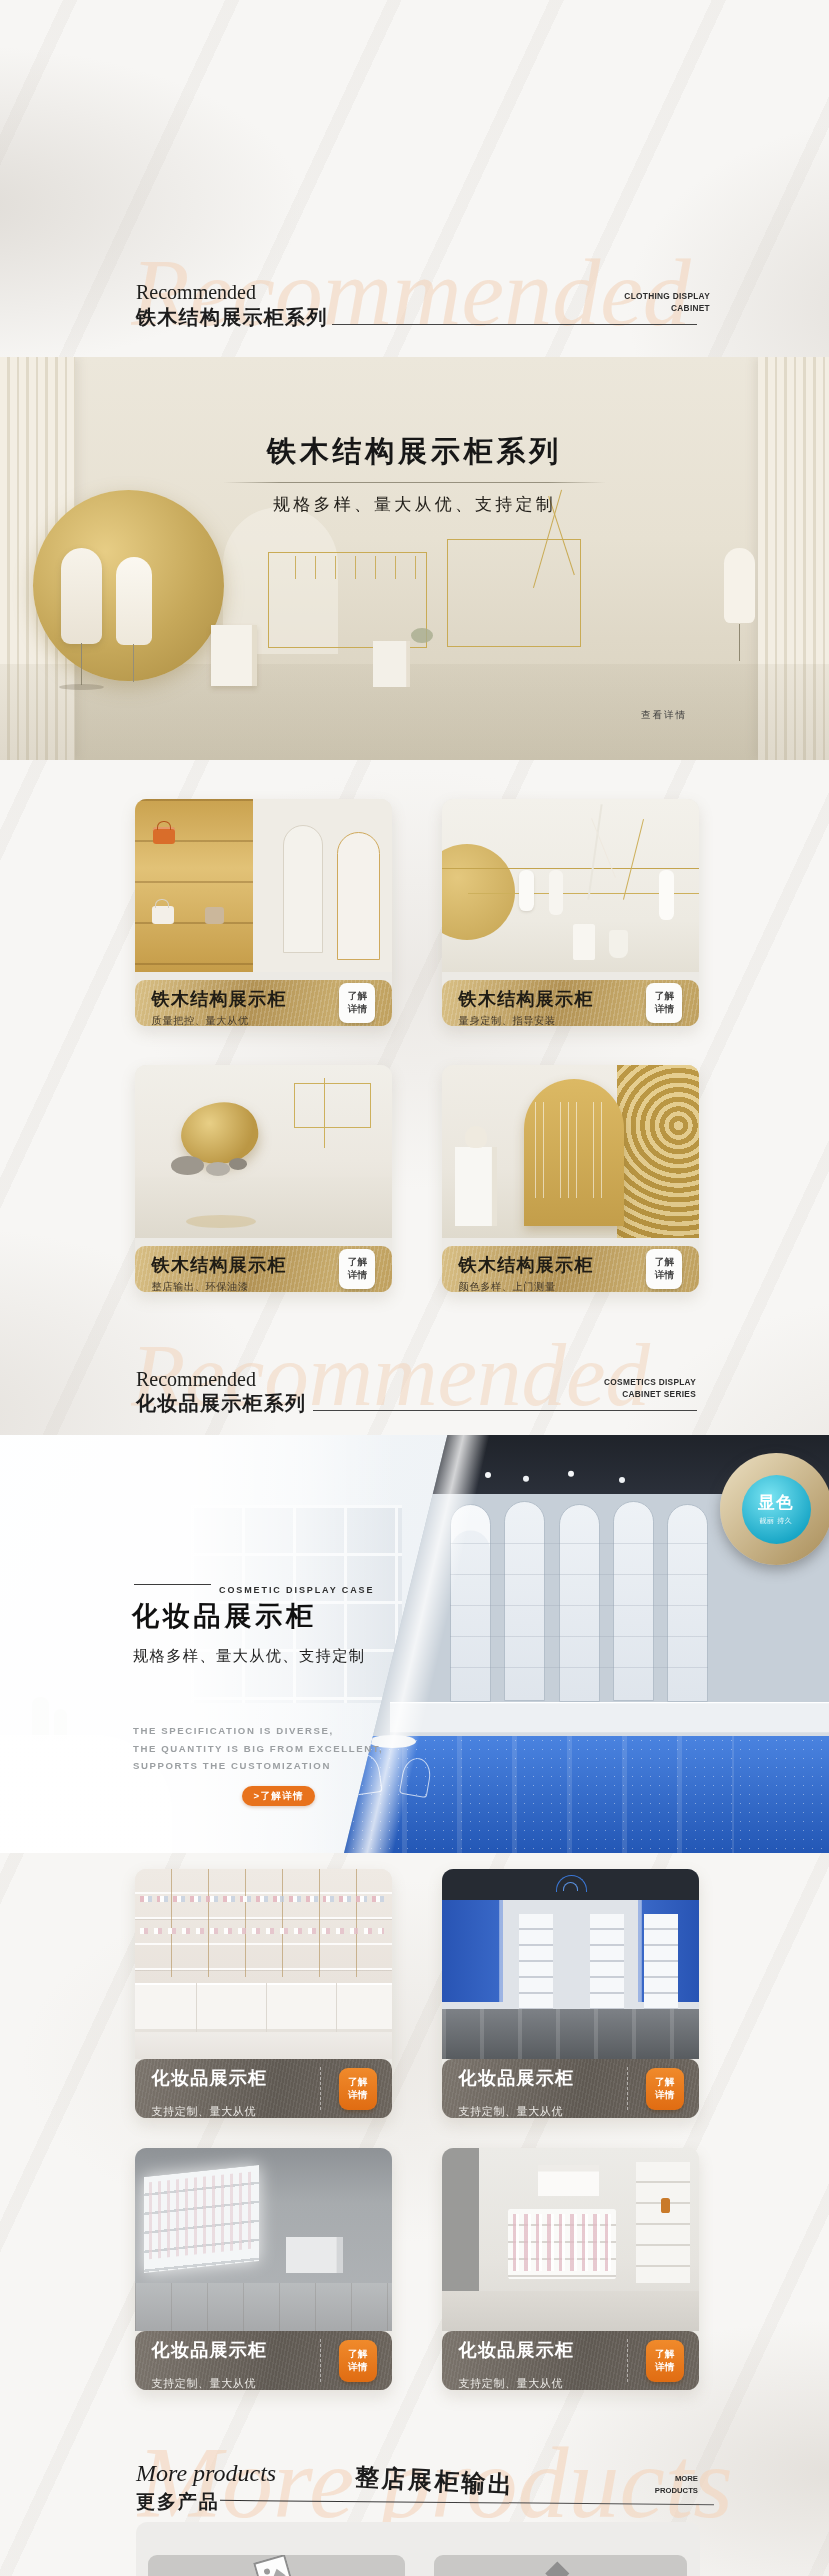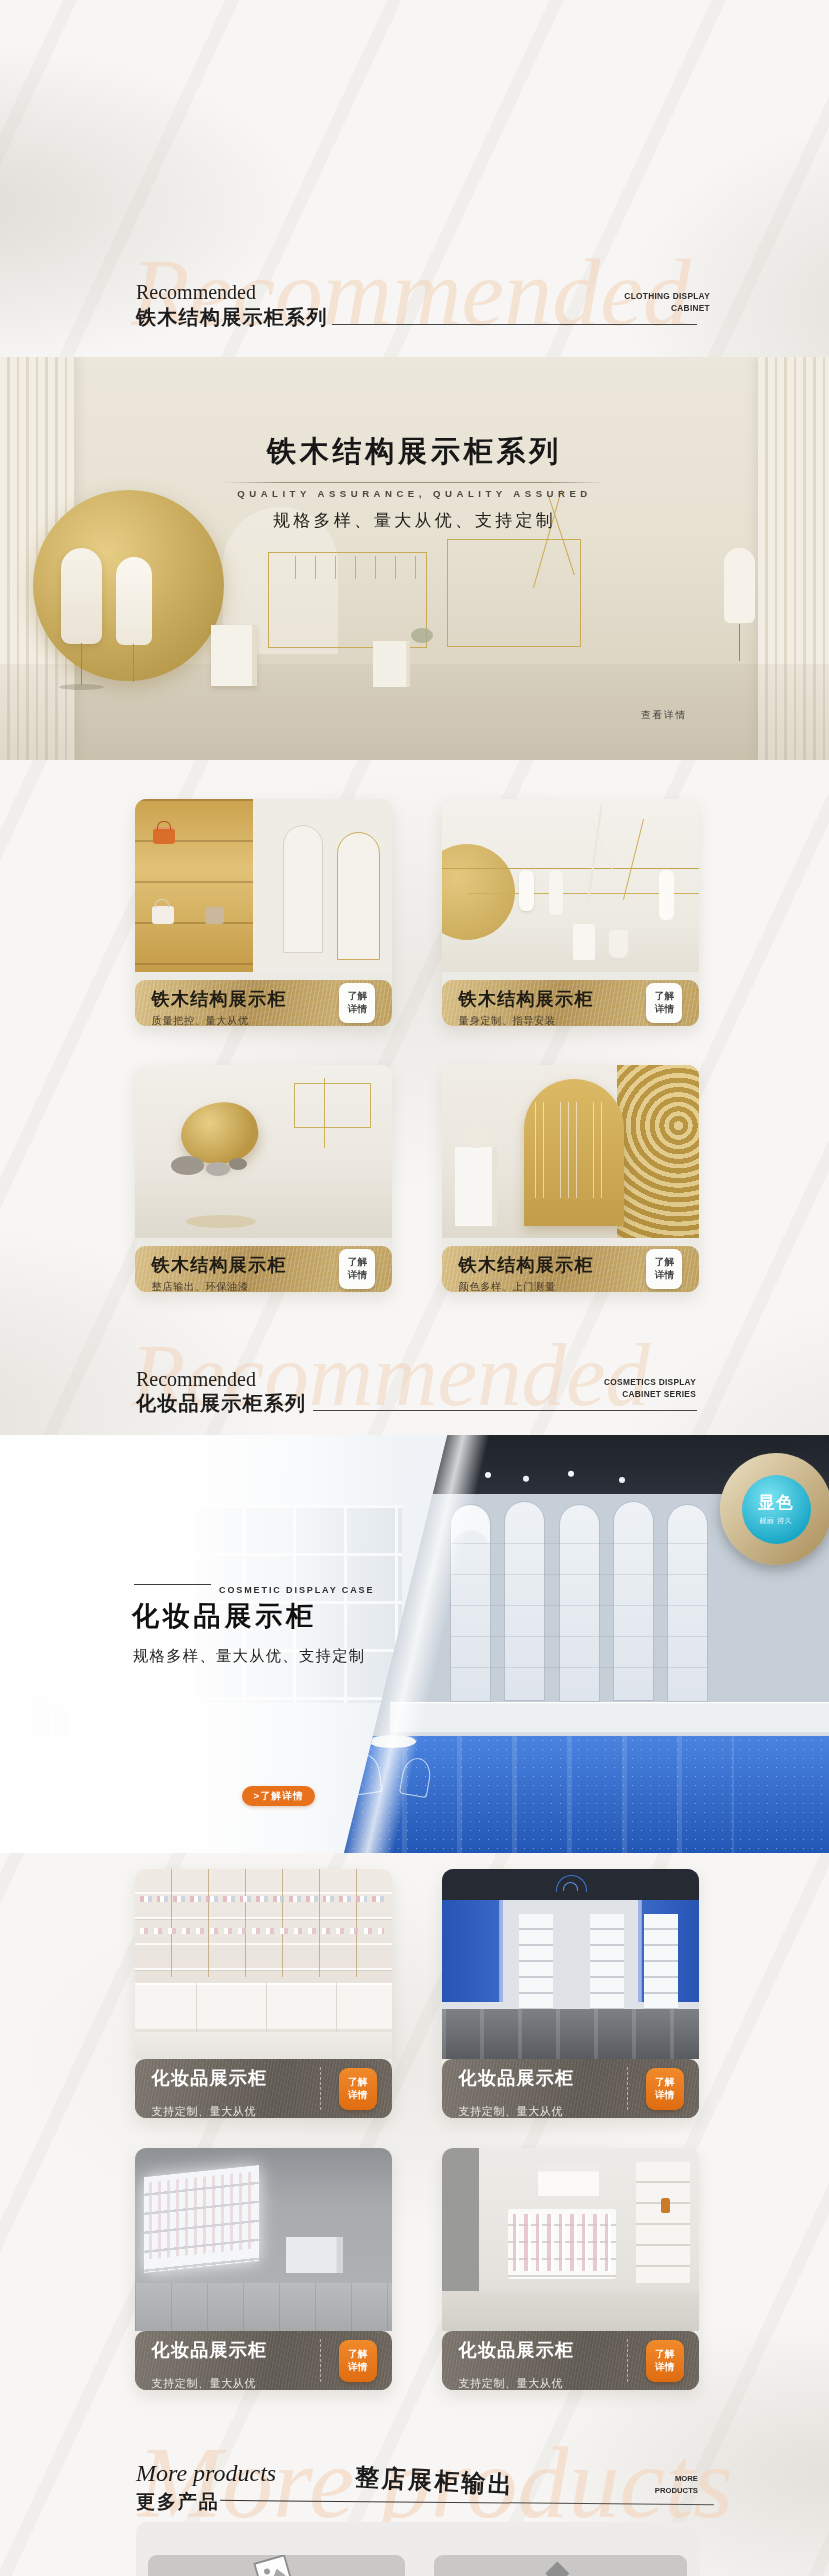--- a/index.html
+++ b/index.html
@@ -160,21 +160,20 @@
       <i style="left:561px;top:137px;width:1.3px;height:83px;background:#c9ab55;transform:rotate(-18deg);"></i>
       <i style="left:211px;top:268px;width:46px;height:61px;background:#f5f2ea;box-shadow:inset -5.1px 0 0 #e4ddcc, 0 2.6px 5.1px rgba(120,100,60,.2);"></i>
       <i style="left:373px;top:284px;width:37px;height:46px;background:#f3f0e8;box-shadow:inset -3.8px 0 0 #e6dfd0;"></i>
       <i style="left:411px;top:271px;width:22px;height:15.3px;border-radius:50%;background:#a8ac8e;opacity:.8;"></i>
       <i style="left:724px;top:191px;width:31px;height:75px;background:#f6f2e9;border-radius:15.3px 15.3px 6.4px 6.4px;"></i>
       <i style="left:739px;top:267px;width:1.3px;height:37px;background:#8f8872;"></i>
     </div>
     <div class="b1-text">
       <div class="b1-title">铁木结构展示柜系列</div>
       <div class="b1-divider"></div>
-      <div class="b1-en">QUALITY ASSURANCE, QUALITY ASSURED</div>
       <div class="b1-cn">规格多样、量大从优、支持定制</div>
     </div>
     <div class="b1-detail">查看详情</div>
   </div>
 
   <div class="grid" id="grid1">
 
     <div class="p-card" style="left:0;top:0;height:227px;">
       <div class="photo photo1" style="background:#efece5;" aria-hidden="true">
         <i style="left:0;top:0;width:46%;height:100%;background:repeating-linear-gradient(180deg, rgba(120,85,30,.35) 0 1.9px, transparent 1.9px 41px), linear-gradient(180deg,#caa24f,#e2c277 40%,#c59c48);"></i>
@@ -298,20 +297,25 @@
     <div class="b2-badge">
       <div class="b2-badge-inner">
         <div class="b2-badge-title">显色</div>
         <div class="b2-badge-sub">靓丽 持久</div>
       </div>
     </div>
     <div class="b2-eyebrow-line"></div>
     <div class="b2-eyebrow">COSMETIC DISPLAY CASE</div>
     <div class="b2-title">化妆品展示柜</div>
     <div class="b2-cn">规格多样、量大从优、支持定制</div>
+    <div class="b2-en">
+      <span>THE SPECIFICATION IS DIVERSE,</span><br>
+      <span>THE QUANTITY IS BIG FROM EXCELLENT,</span><br>
+      <span>SUPPORTS THE CUSTOMIZATION</span>
+    </div>
     <div class="b2-btn">
       <span>&gt;了解详情</span>
     </div>
   </div>
 
   <div class="grid" id="grid2">
 
     <div class="p-card" style="left:0;top:0;height:249px;">
       <div class="photo photo2" style="background:linear-gradient(180deg,#efeae4 0%,#e9e3dc 60%,#f0ece8 100%);" aria-hidden="true">
         <i style="left:0;top:0;width:100%;height:108px;background:repeating-linear-gradient(90deg, transparent 0 36px, rgba(186,156,108,.7) 36px 37px), repeating-linear-gradient(180deg, transparent 0 23px, rgba(255,255,255,.85) 23px 25px, rgba(160,150,140,.25) 25px 25.5px);"></i>

